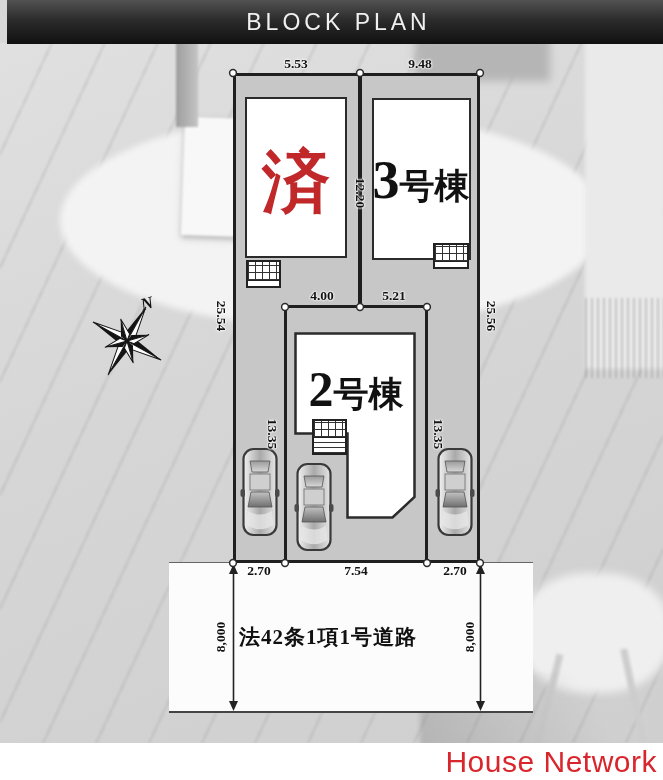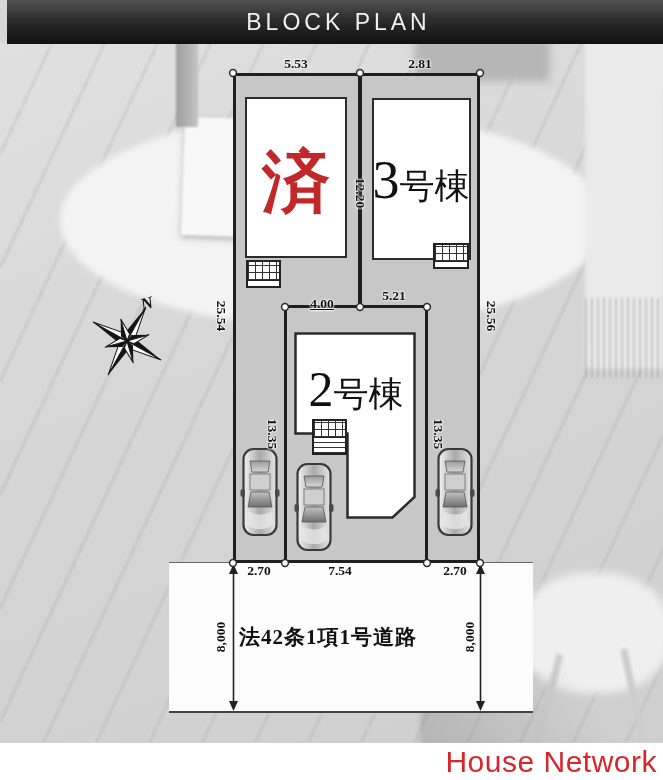--- a/index.html
+++ b/index.html
@@ -55,21 +55,21 @@
     repeating-linear-gradient(90deg,#333 0 1px,transparent 1px 7px);
     border-bottom:1px solid #222;}
   .porch .steps{position:absolute;left:0;right:0;bottom:0;background:
     repeating-linear-gradient(180deg,transparent 0 4px,#333 4px 5px);}
   
   .lbl{z-index:4;white-space:nowrap;color:#111;
     text-shadow:0 0 2px #fff,0 0 2px #fff,0 0 3px rgba(255,255,255,.9);}
   .dim{font-size:13.5px;font-weight:bold;transform:translate(-50%,-50%);}
   .dim.rot{transform:translate(-50%,-50%) rotate(90deg);}
   .dim.rotccw{transform:translate(-50%,-50%) rotate(-90deg);}
-  .bname{transform:translate(-50%,-50%);font-weight:normal;text-shadow:none;}
+  .bname{transform:translate(-50%,-50%);font-weight:bold;text-shadow:none;}
   .bname .num3{font-size:54px;}
   .bname .num2{font-size:50px;}
   .bname .suf{font-size:35px;}
   .sold{font-size:68px;color:#c0282a;font-weight:bold;}
   .roadlbl{font-size:21px;font-weight:bold;transform:translate(-50%,-50%);letter-spacing:1px;}
   .nlbl{font-size:17px;font-weight:bold;font-style:italic;
     transform:rotate(-16deg);z-index:4;text-shadow:none;}
 </style>
 </head>
 <body>
@@ -188,30 +188,30 @@
 
 <div class="abs lbl bname sold" style="left:296px;top:182px;">済</div>
 <div class="abs lbl bname" style="left:421px;top:180px;">
   <span class="num3">3</span><span class="suf">号棟</span>
 </div>
 <div class="abs lbl bname" style="left:356px;top:389px;">
   <span class="num2">2</span><span class="suf">号棟</span>
 </div>
 
 <div class="abs lbl dim" style="left:296px;top:64px;">5.53</div>
-<div class="abs lbl dim" style="left:420px;top:64px;">2.81</div>
+<div class="abs lbl dim" style="left:420px;top:64px;">9.48</div>
 <div class="abs lbl dim rot" style="left:360px;top:193px;">12.20</div>
 <div class="abs lbl dim rot" style="left:221px;top:316px;">25.54</div>
 <div class="abs lbl dim rot" style="left:491px;top:316px;">25.56</div>
-<div class="abs lbl dim" style="left:322px;top:304px;text-decoration:underline;">4.00</div>
+<div class="abs lbl dim" style="left:322px;top:296px;">4.00</div>
 <div class="abs lbl dim" style="left:394px;top:296px;">5.21</div>
 <div class="abs lbl dim rot" style="left:272px;top:434px;">13.35</div>
 <div class="abs lbl dim rot" style="left:438px;top:434px;">13.35</div>
 <div class="abs lbl dim" style="left:259px;top:571px;">2.70</div>
-<div class="abs lbl dim" style="left:340px;top:571px;">7.54</div>
+<div class="abs lbl dim" style="left:356px;top:571px;">7.54</div>
 <div class="abs lbl dim" style="left:455px;top:571px;">2.70</div>
 <div class="abs lbl dim rotccw" style="left:221px;top:637px;">8,000</div>
 <div class="abs lbl dim rotccw" style="left:470px;top:637px;">8,000</div>
 
 <div class="abs lbl roadlbl" style="left:328px;top:637px;">法42条1項1号道路</div>
 
 <div class="abs lbl nlbl" style="left:141px;top:294px;">N</div>
 
 <div class="abs header">
   <div class="title">BLOCK PLAN</div>

